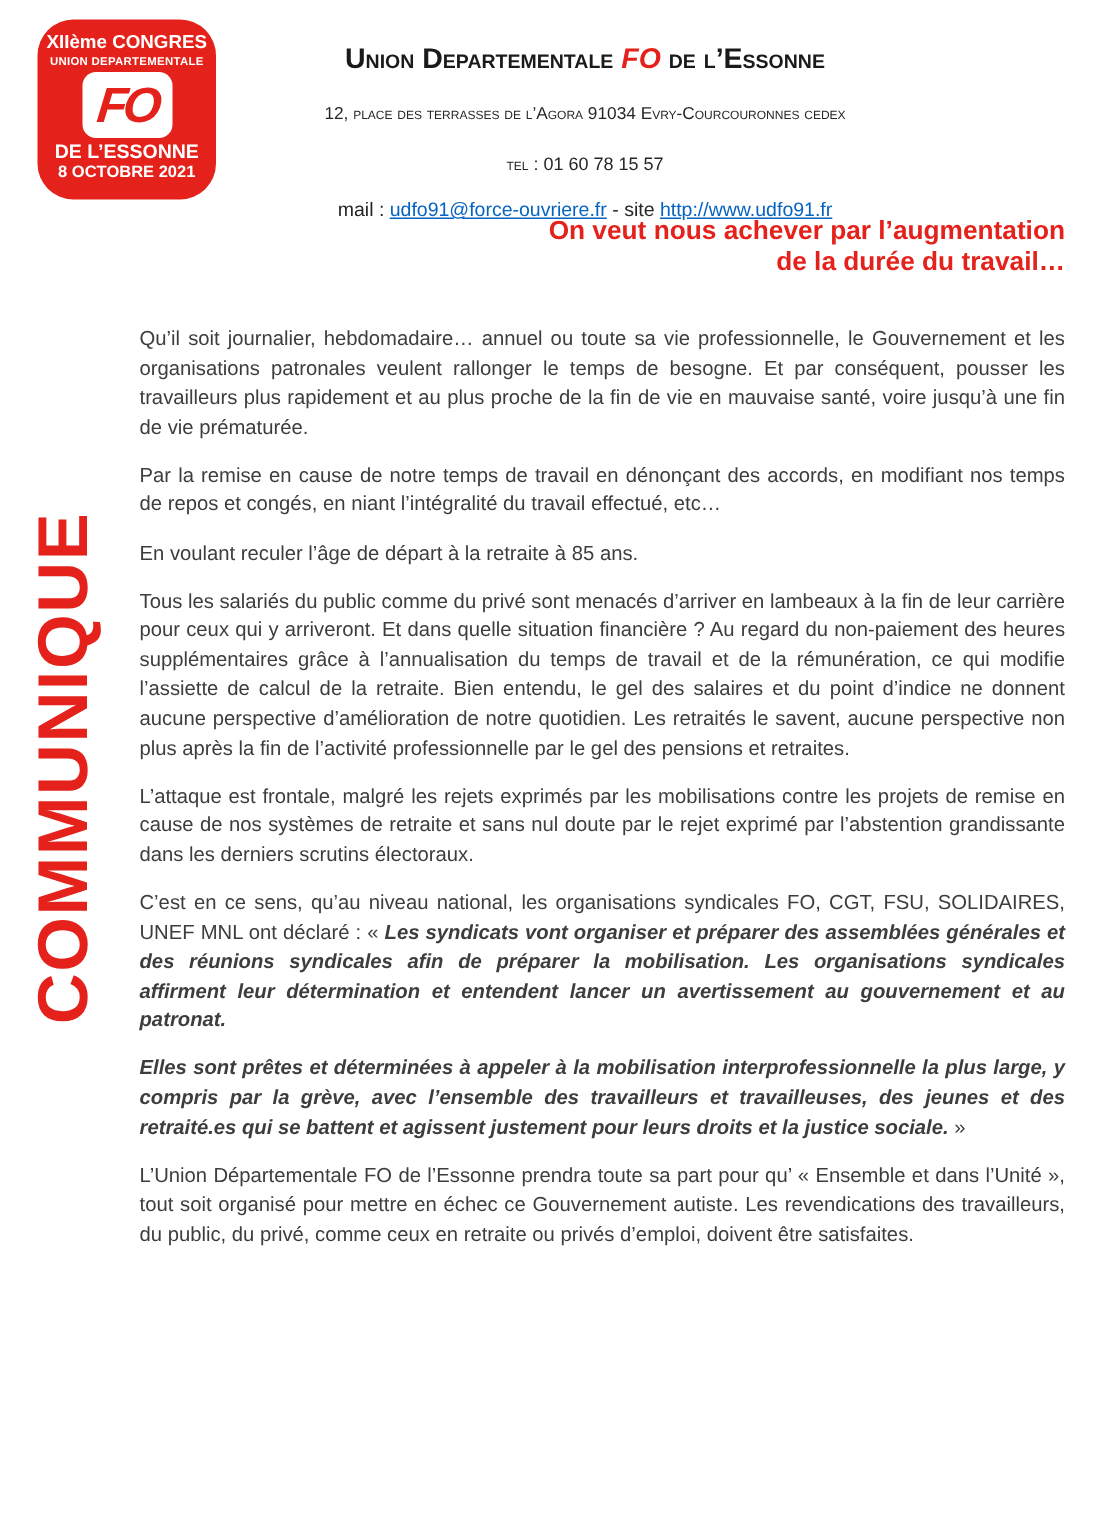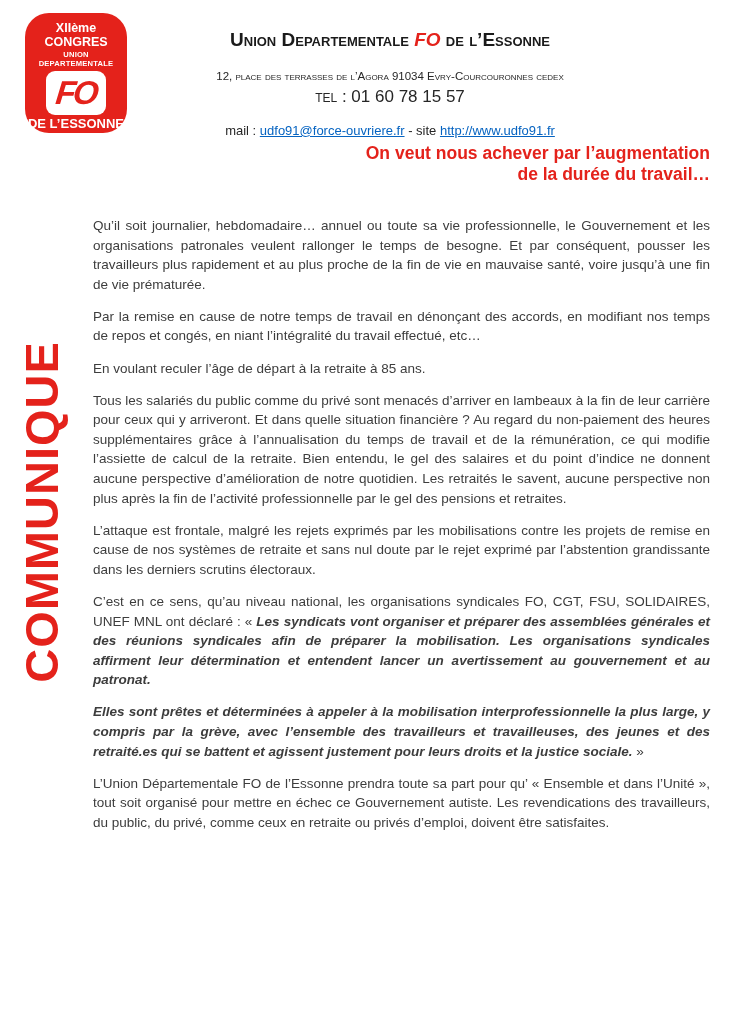--- a/index.html
+++ b/index.html
@@ -8,42 +8,42 @@
     --body-text:#3d3d3d;
   }
   html,body{margin:0;padding:0;background:#fff;}
   .page{
     position:relative;width:741px;height:1024px;background:#ffffff;
     font-family:"Liberation Sans", sans-serif;overflow:hidden;
   }
 
   
   .logo{
-    position:absolute;left:25px;top:13px;width:102px;height:120px;
+    position:absolute;left:25px;top:13px;width:119px;height:120px;
     background:var(--accent-red);border-radius:24px;color:#fff;text-align:center;
   }
   .logo-line1{font-size:12.5px;font-weight:bold;margin-top:9px;line-height:1.1;}
   .logo-line2{font-size:7.6px;font-weight:bold;letter-spacing:.2px;line-height:1.2;}
   .fo-box{
     width:60px;height:44px;background:#fff;border-radius:9px;
     margin:3px auto 2px auto;display:flex;align-items:center;justify-content:center;
   }
   .fo-text{
     color:var(--accent-red);font-weight:bold;font-style:italic;
     font-size:33px;letter-spacing:-3px;transform:skew(-6deg);line-height:1;
   }
   .logo-line3{font-size:13px;font-weight:bold;line-height:1.15;}
   .logo-line4{font-size:11px;font-weight:bold;line-height:1.2;}
 
   
   .header{position:absolute;left:180px;top:28px;width:420px;text-align:center;color:#262626;}
   .org-line{font-size:19px;font-weight:bold;font-variant:small-caps;color:#1a1a1a;line-height:1.25;}
   .org-fo{color:var(--accent-red);font-style:italic;}
   .address{font-size:11.5px;font-variant:small-caps;margin-top:17px;line-height:1.3;}
-  .phone{font-size:17px;font-variant:small-caps;margin-top:2px;line-height:1.3;}
+  .phone{font-size:12px;font-variant:small-caps;margin-top:18px;line-height:1.3;}
   .mailline{font-size:13px;margin-top:14px;line-height:1.35;}
   .link{color:var(--link-blue);text-decoration:underline;cursor:pointer;}
 
   
   .communique{
     position:absolute;left:-159px;top:487px;width:402px;height:50px;
     transform:rotate(-90deg);text-align:center;
     color:var(--accent-red);font-weight:bold;font-size:47px;letter-spacing:1px;line-height:50px;
     white-space:nowrap;
   }

